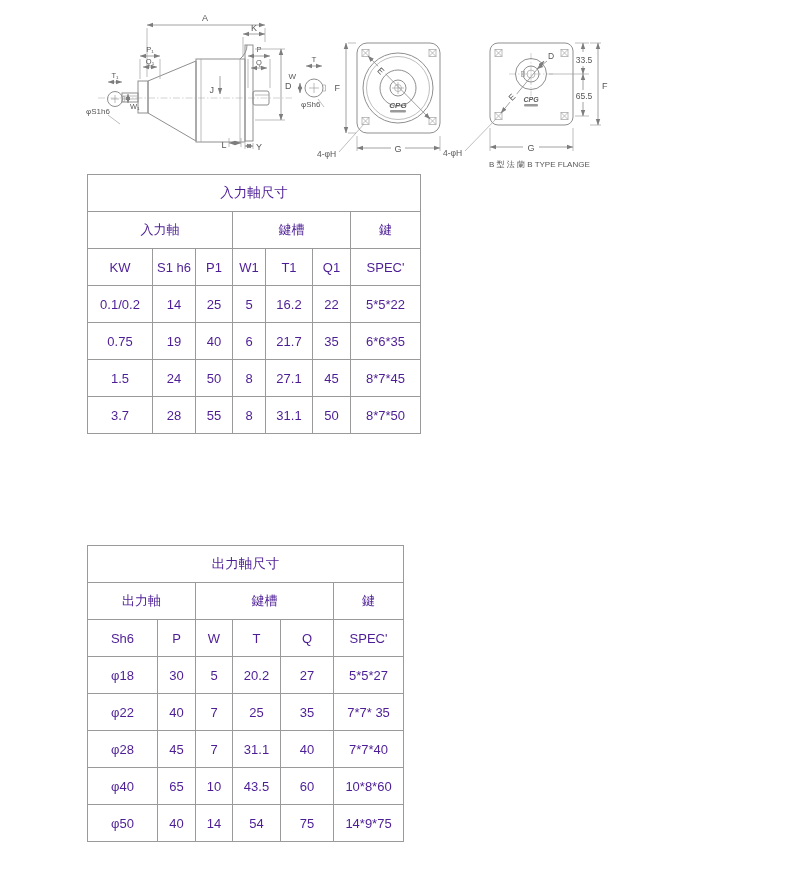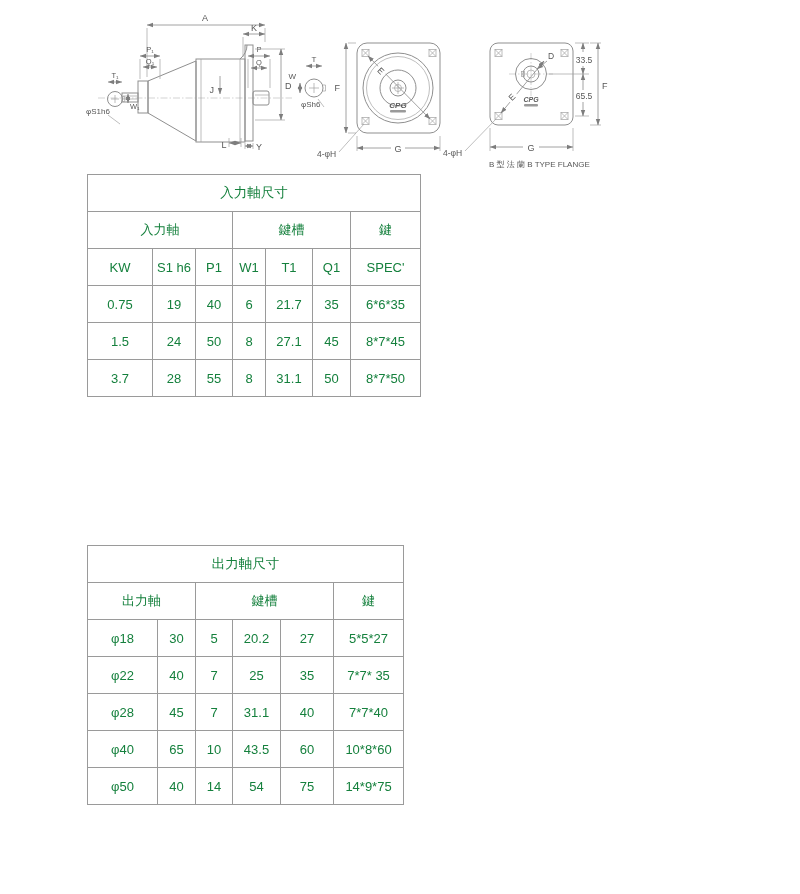--- a/index.html
+++ b/index.html
@@ -14,21 +14,21 @@
   .dim{stroke:#8a8a8a;stroke-width:.8;fill:none;}
   .cl{stroke:#b5b5b5;stroke-width:.6;fill:none;stroke-dasharray:7 2 1.5 2;}
   .dt{fill:#575757;font-size:9px;font-family:"Liberation Sans",sans-serif;}
   .dt75{fill:#575757;font-size:7.5px;font-family:"Liberation Sans",sans-serif;}
   .dt8{fill:#575757;font-size:8px;font-family:"Liberation Sans",sans-serif;}
   .dt85{fill:#575757;font-size:8.5px;font-family:"Liberation Sans",sans-serif;}
   .logo{fill:#5a5a5a;font-weight:bold;font-style:italic;font-family:"Liberation Sans",sans-serif;}
   .logobar{fill:#9a9a9a;}
   
   .dim-table{position:absolute;border-collapse:collapse;table-layout:fixed;
-    text-align:center;font-size:13px;color:#15803d;background:#fff;}
+    text-align:center;font-size:13px;color:#4c1d95;background:#fff;}
   .dim-table td{border:1px solid #9a9a9a;height:36px;padding:0 2px;vertical-align:middle;}
   .dim-table td.title{font-size:13.5px;}
   .t1{left:87px;top:174px;width:333px;}
   .t2{left:87px;top:545px;width:316px;}
 </style>
 </head>
 <body>
 
 <svg class="drawing" width="800" height="175" viewBox="0 0 800 175">
   <defs>
@@ -248,20 +248,29 @@
       <tr>
         <td>KW</td>
         <td>S1 h6</td>
         <td>P1</td>
         <td>W1</td>
         <td>T1</td>
         <td>Q1</td>
         <td>SPEC'</td>
       </tr>
       <tr>
+        <td>0.1/0.2</td>
+        <td>14</td>
+        <td>25</td>
+        <td>5</td>
+        <td>16.2</td>
+        <td>22</td>
+        <td>5*5*22</td>
+      </tr>
+      <tr>
         <td>0.75</td>
         <td>19</td>
         <td>40</td>
         <td>6</td>
         <td>21.7</td>
         <td>35</td>
         <td>6*6*35</td>
       </tr>
       <tr>
         <td>1.5</td>
@@ -296,20 +305,28 @@
     <tbody>
       <tr>
         <td class="title" colspan="6">出力軸尺寸</td>
       </tr>
       <tr>
         <td colspan="2">出力軸</td>
         <td colspan="3">鍵槽</td>
         <td colspan="1">鍵</td>
       </tr>
       <tr>
+        <td>Sh6</td>
+        <td>P</td>
+        <td>W</td>
+        <td>T</td>
+        <td>Q</td>
+        <td>SPEC'</td>
+      </tr>
+      <tr>
         <td>φ18</td>
         <td>30</td>
         <td>5</td>
         <td>20.2</td>
         <td>27</td>
         <td>5*5*27</td>
       </tr>
       <tr>
         <td>φ22</td>
         <td>40</td>

